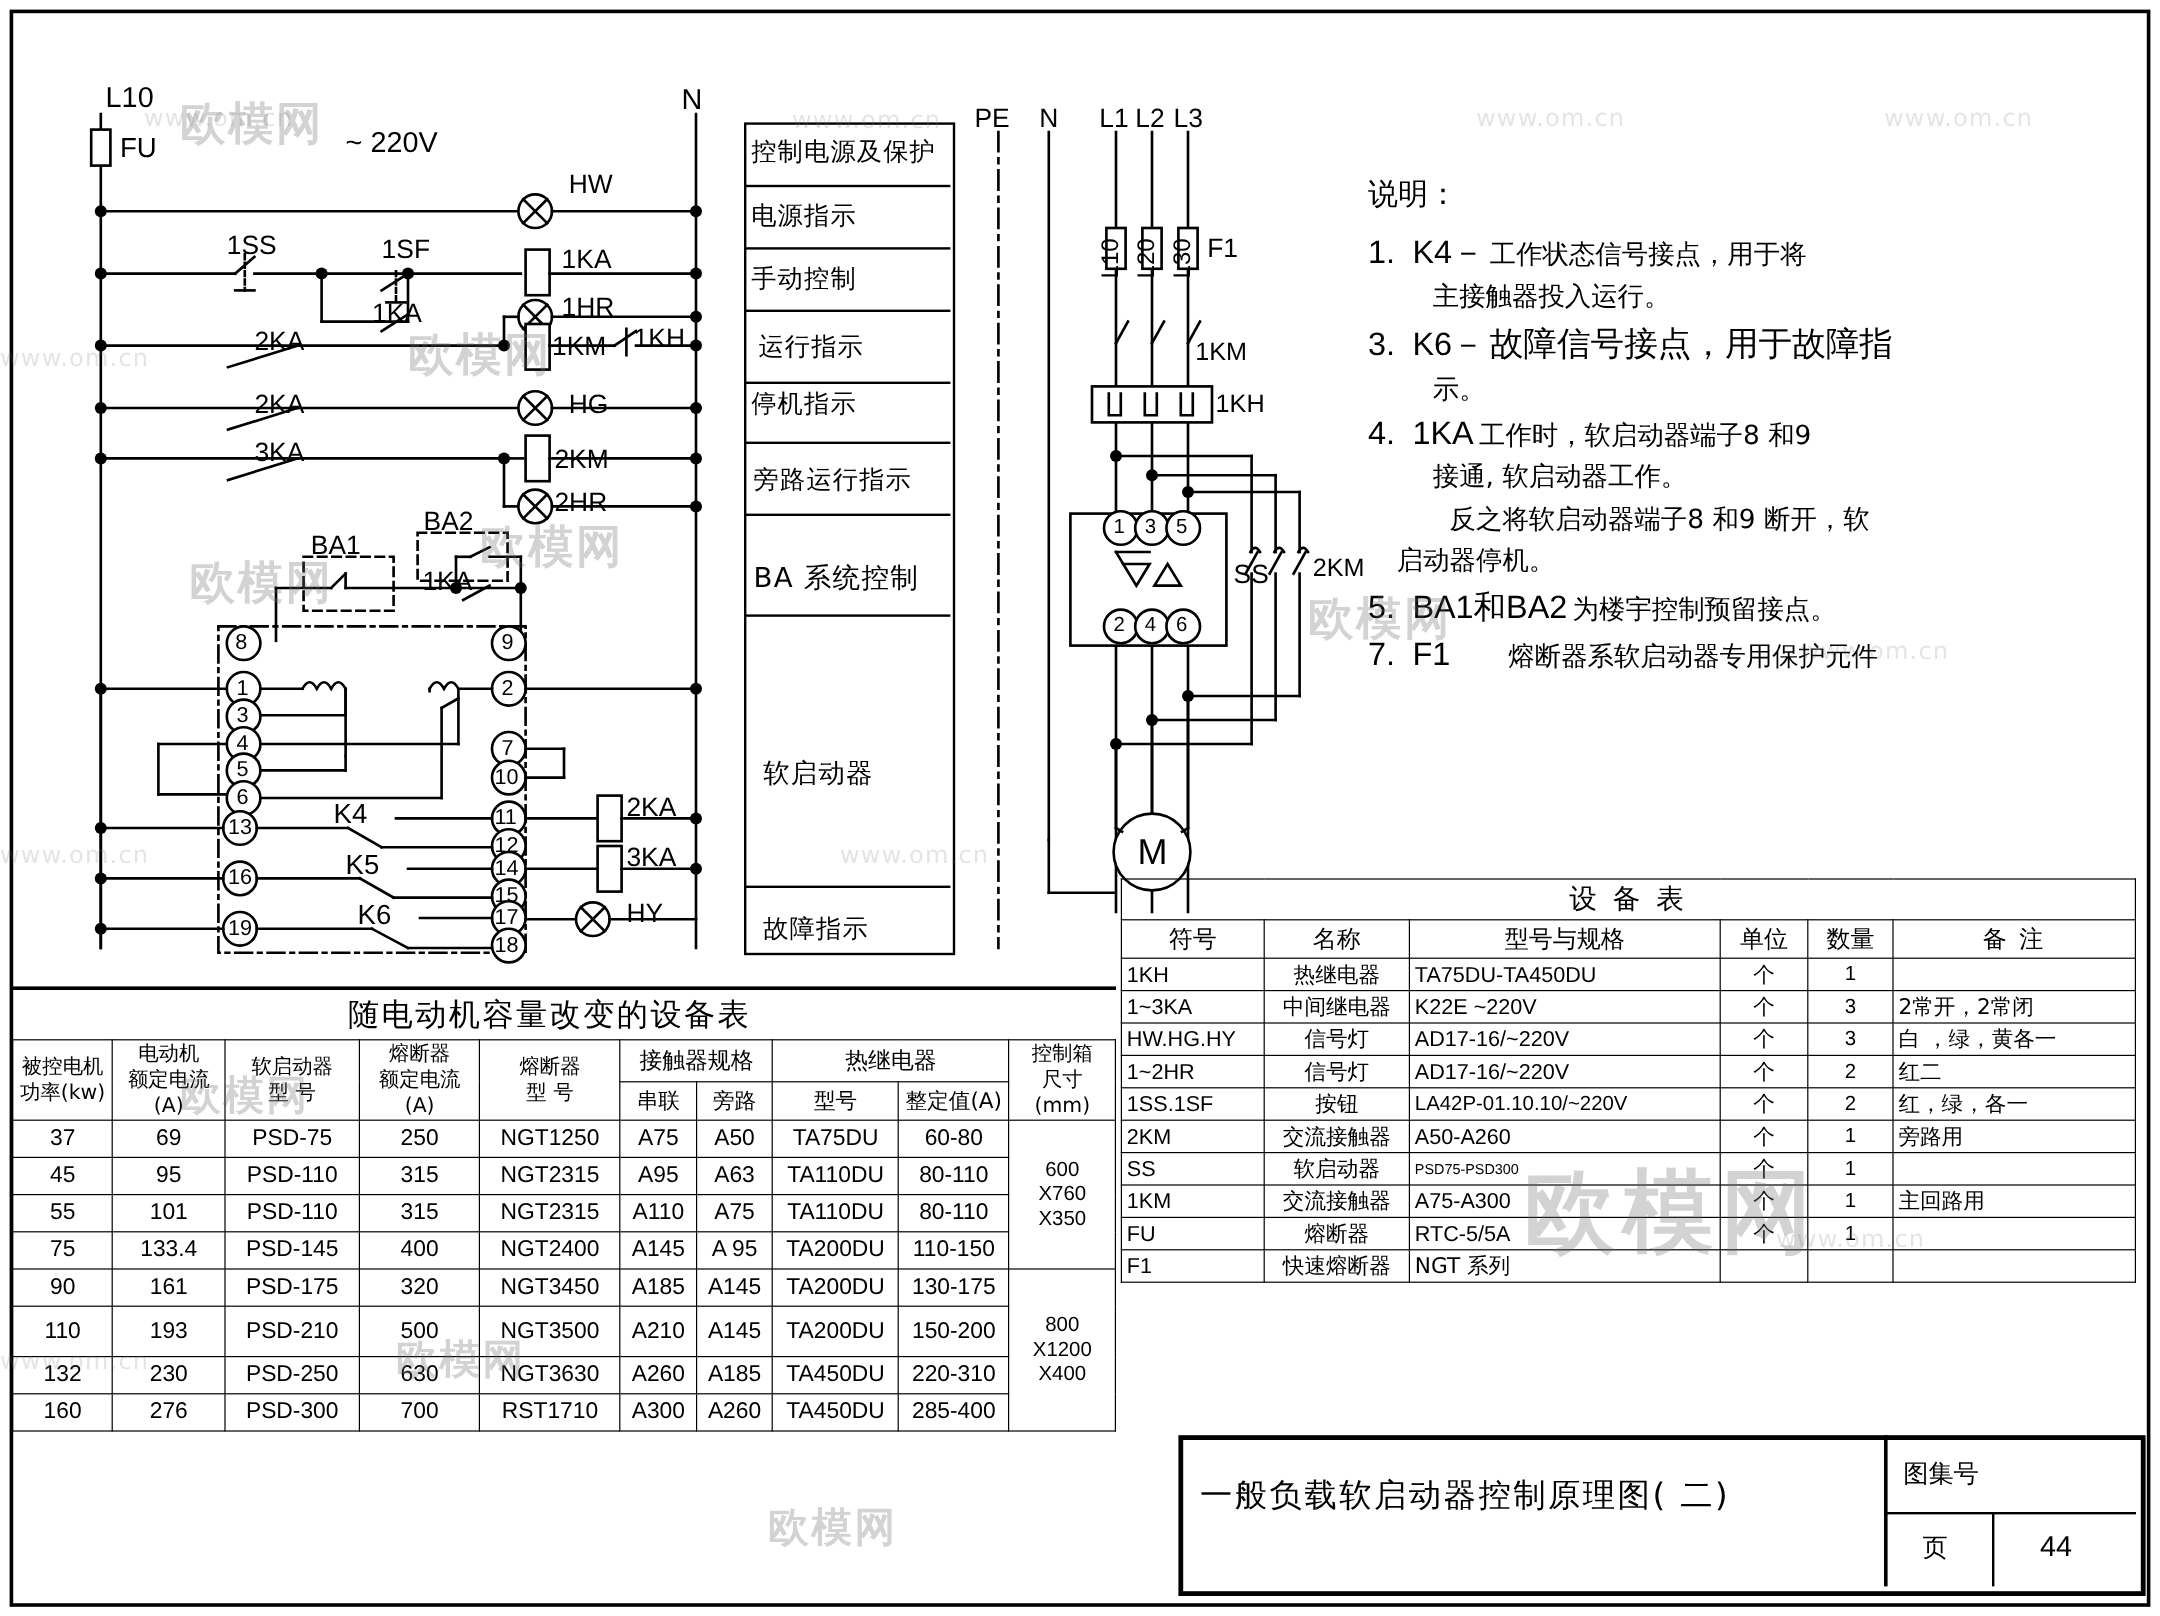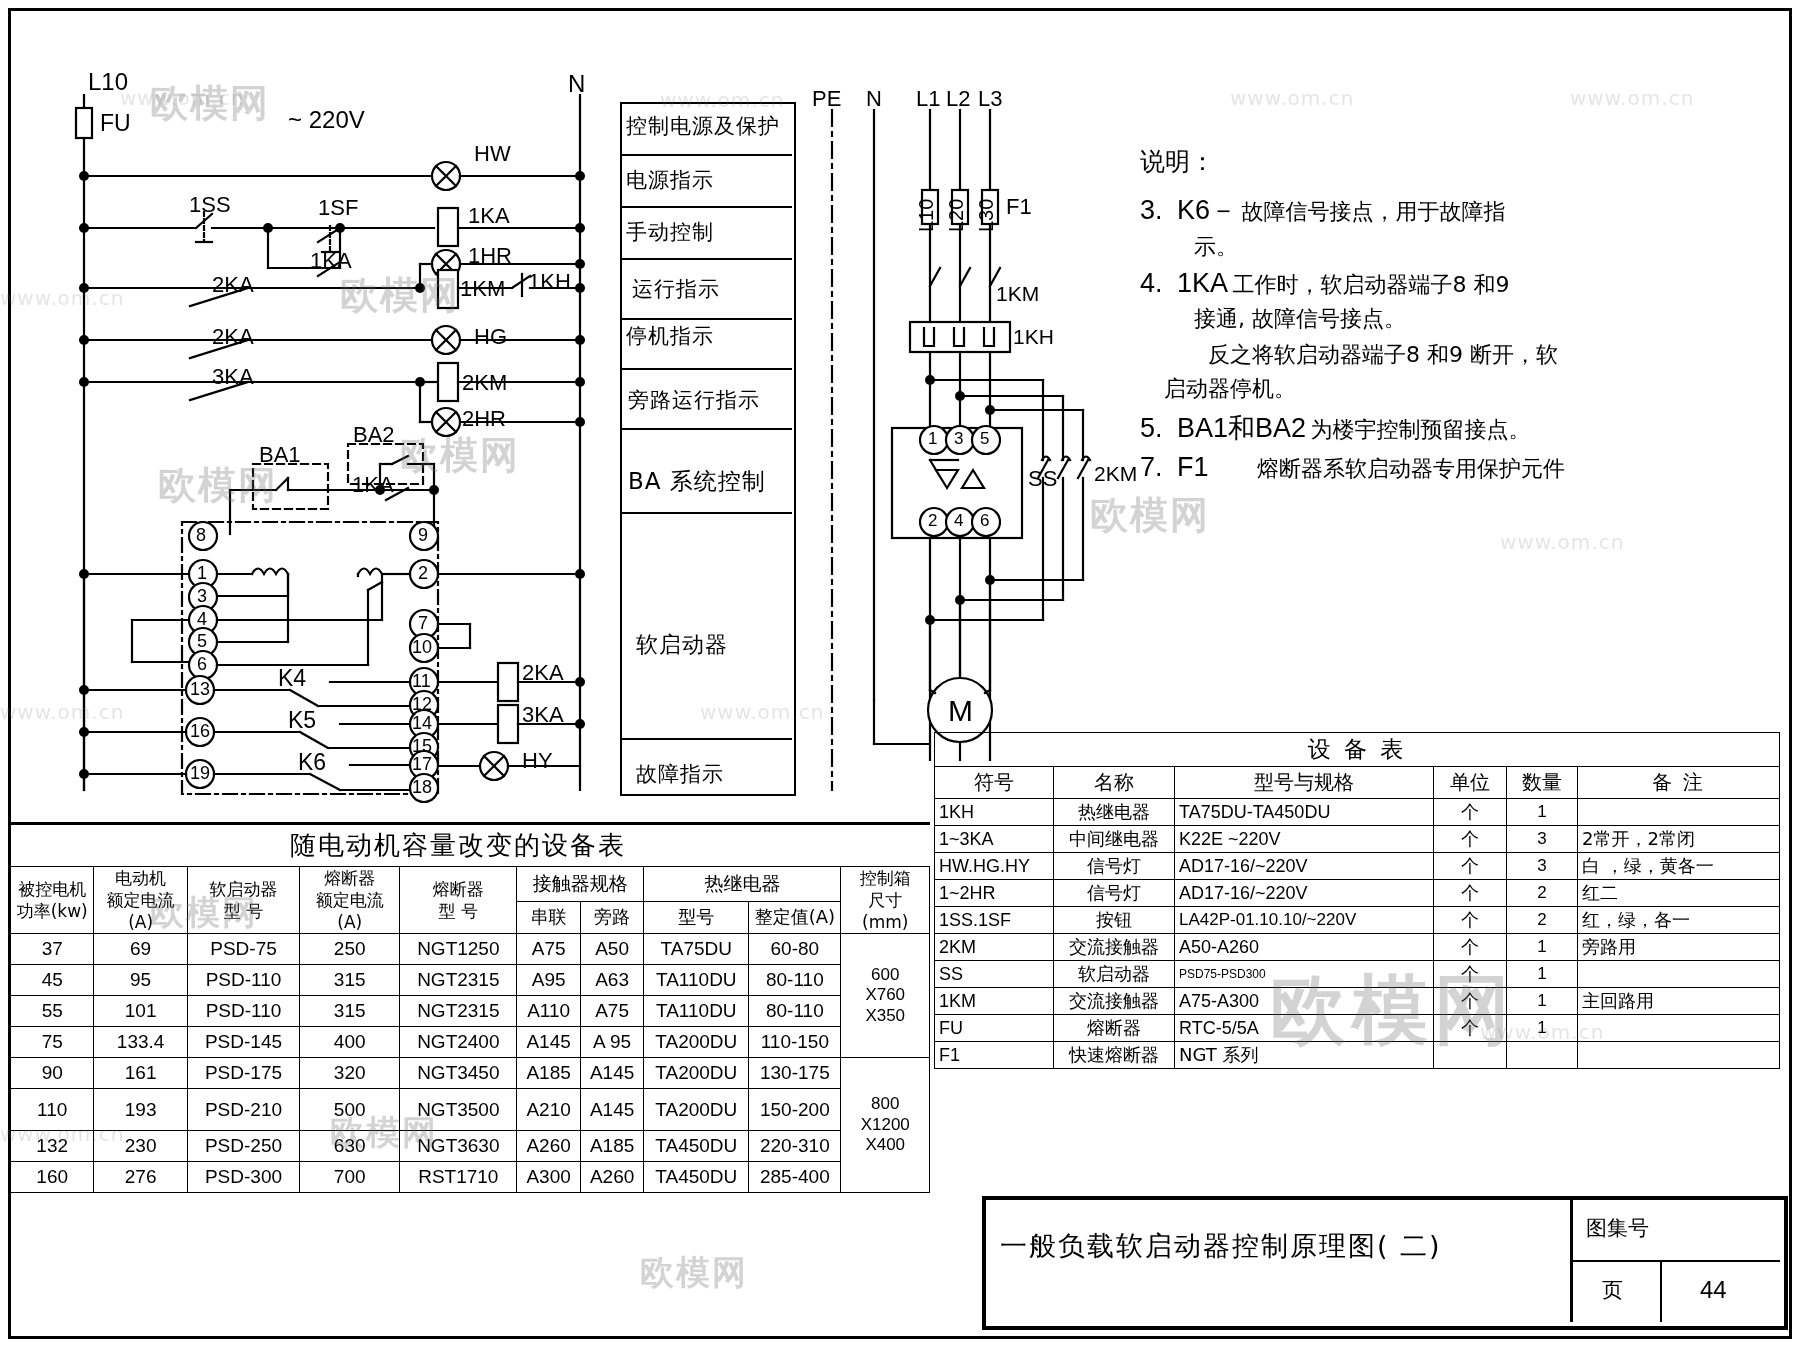--- a/index.html
+++ b/index.html
@@ -393,34 +393,40 @@
   <div class="lbl" style="left:928px;top:429px;font-size:17px;">1</div>
   <div class="lbl" style="left:954px;top:429px;font-size:17px;">3</div>
   <div class="lbl" style="left:980px;top:429px;font-size:17px;">5</div>
   <div class="lbl" style="left:928px;top:511px;font-size:17px;">2</div>
   <div class="lbl" style="left:954px;top:511px;font-size:17px;">4</div>
   <div class="lbl" style="left:980px;top:511px;font-size:17px;">6</div>
 
   <div style="position:absolute;left:1140px;top:145px;width:650px;">
     <div class="lbl cn" style="position:static;font-size:25px;margin-bottom:14px;">说明：</div>
 
+    <div style="margin-bottom:6px;">
+      <span class="lbl" style="position:static;font-size:27px;">1.</span>
+      <span class="lbl" style="position:static;font-size:27px;margin-left:10px;">K4－</span>
+      <span class="lbl cn" style="position:static;font-size:22px;">工作状态信号接点，用于将</span>
+      <div class="lbl cn" style="position:static;font-size:22px;margin-left:54px;margin-top:4px;">主接触器投入运行。</div>
+    </div>
 
 
     <div style="margin-bottom:6px;">
       <span class="lbl" style="position:static;font-size:27px;">3.</span>
       <span class="lbl" style="position:static;font-size:27px;margin-left:10px;">K6－</span>
-      <span class="lbl cn" style="position:static;font-size:22px;">故障信号接点，用于故障指</span>
+      <span class="lbl cn" style="position:static;font-size:28px;">故障信号接点，用于故障指</span>
       <div class="lbl cn" style="position:static;font-size:22px;margin-left:54px;margin-top:4px;">示。</div>
     </div>
 
     <div style="margin-bottom:6px;">
       <span class="lbl" style="position:static;font-size:27px;">4.</span>
       <span class="lbl" style="position:static;font-size:27px;margin-left:10px;">1KA</span>
       <span class="lbl cn" style="position:static;font-size:22px;">工作时，软启动器端子8 和9</span>
-      <div class="lbl cn" style="position:static;font-size:22px;margin-left:54px;margin-top:4px;">接通, 故障信号接点。</div>
+      <div class="lbl cn" style="position:static;font-size:22px;margin-left:54px;margin-top:4px;">接通, 软启动器工作。</div>
     </div>
 
     <div style="margin-bottom:6px;">
       <span class="lbl cn" style="position:static;font-size:22px;margin-left:24px;">　　反之将软启动器端子8 和9 断开，软</span>
       <div class="lbl cn" style="position:static;font-size:22px;margin-left:24px;margin-top:4px;">启动器停机。</div>
     </div>
 
     <div style="margin-bottom:6px;">
       <span class="lbl" style="position:static;font-size:27px;">5.</span>
       <span class="lbl" style="position:static;font-size:27px;margin-left:10px;">BA1和BA2</span>

